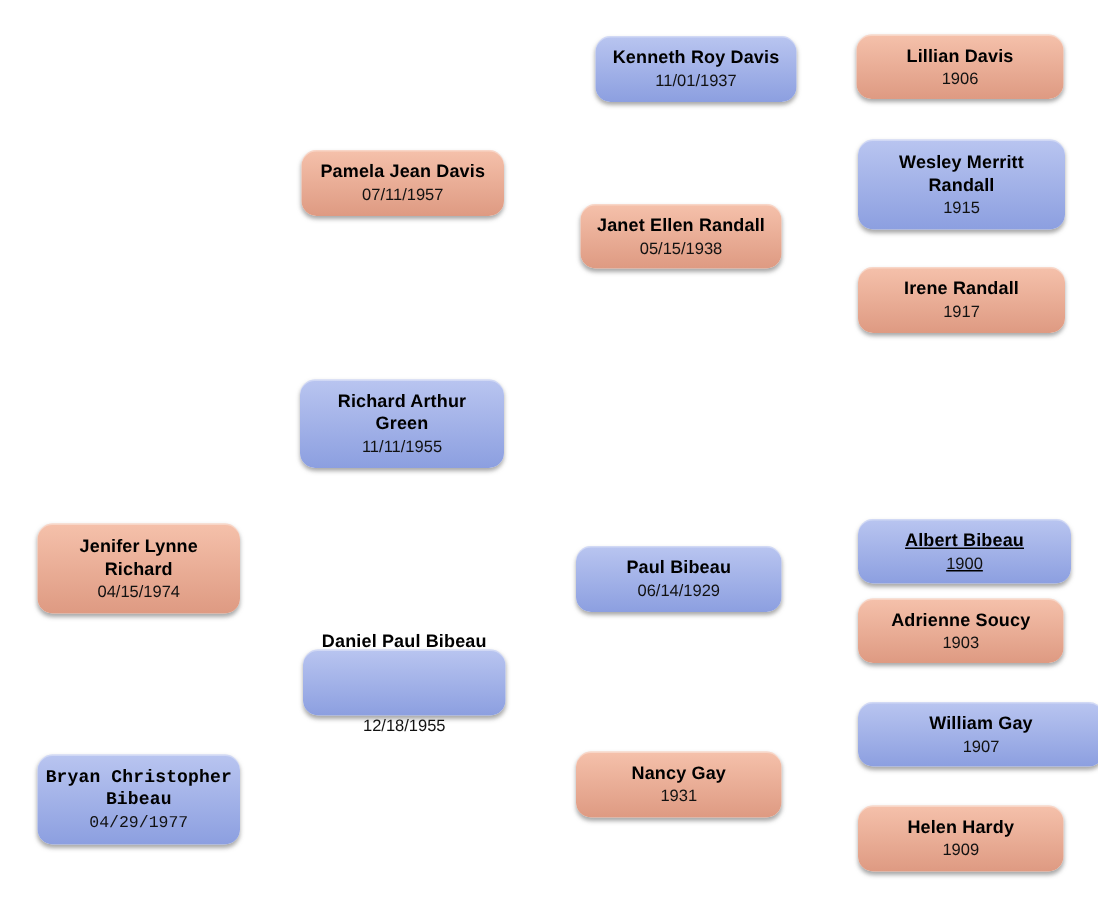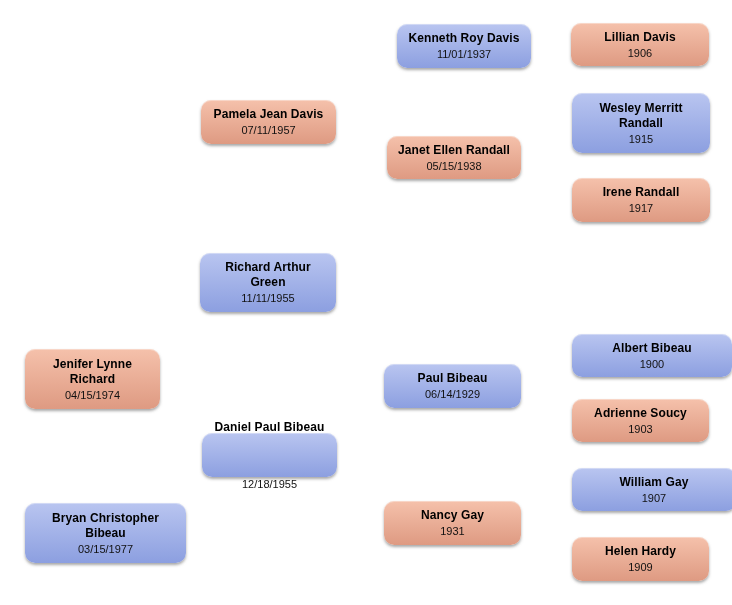--- a/index.html
+++ b/index.html
@@ -73,21 +73,21 @@
     <div class="person-date">05/15/1938</div>
   </div>
     <div class="person female" style="left: 572px; top: 178px; width: 138px; height: 44px;">
     <div class="person-name">Irene Randall</div>
     <div class="person-date">1917</div>
   </div>
     <div class="person male" style="left: 200px; top: 253px; width: 136px; height: 59px;">
     <div class="person-name">Richard Arthur<br>Green</div>
     <div class="person-date">11/11/1955</div>
   </div>
-    <div class="person male" style="left: 572px; top: 334px; width: 160px; height: 43px;">
+    <div class="person male" style="left: 572px; top: 346px; width: 142px; height: 43px; text-decoration: underline;">
     <div class="person-name">Albert Bibeau</div>
     <div class="person-date">1900</div>
   </div>
     <div class="person female" style="left: 25px; top: 349px; width: 135px; height: 60px;">
     <div class="person-name">Jenifer Lynne<br>Richard</div>
     <div class="person-date">04/15/1974</div>
   </div>
     <div class="person male" style="left: 384px; top: 364px; width: 137px; height: 44px;">
     <div class="person-name">Paul Bibeau</div>
     <div class="person-date">06/14/1929</div>
@@ -101,21 +101,21 @@
     <div class="person-date">12/18/1955</div>
   </div>
     <div class="person male" style="left: 572px; top: 468px; width: 164px; height: 43px;">
     <div class="person-name">William Gay</div>
     <div class="person-date">1907</div>
   </div>
     <div class="person female" style="left: 384px; top: 501px; width: 137px; height: 44px;">
     <div class="person-name">Nancy Gay</div>
     <div class="person-date">1931</div>
   </div>
-    <div class="person male" style="left: 25px; top: 503px; width: 161px; height: 60px;">
+    <div class="person male" style="left: 25px; top: 503px; width: 135px; height: 60px; font-family: Liberation Mono, monospace;">
     <div class="person-name">Bryan Christopher<br>Bibeau</div>
-    <div class="person-date">03/15/1977</div>
+    <div class="person-date">04/29/1977</div>
   </div>
     <div class="person female" style="left: 572px; top: 537px; width: 137px; height: 44px;">
     <div class="person-name">Helen Hardy</div>
     <div class="person-date">1909</div>
   </div>
   </div>
 
 </body></html>

